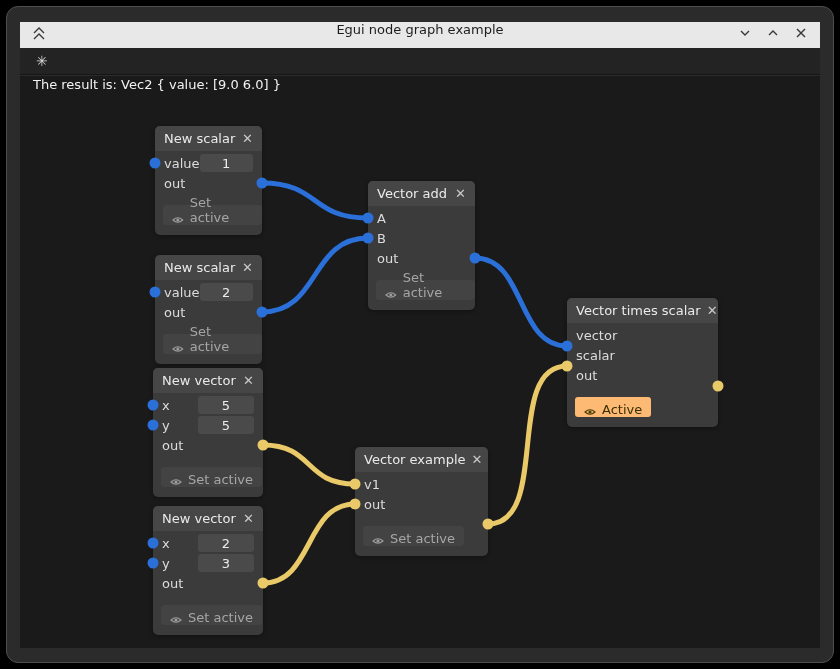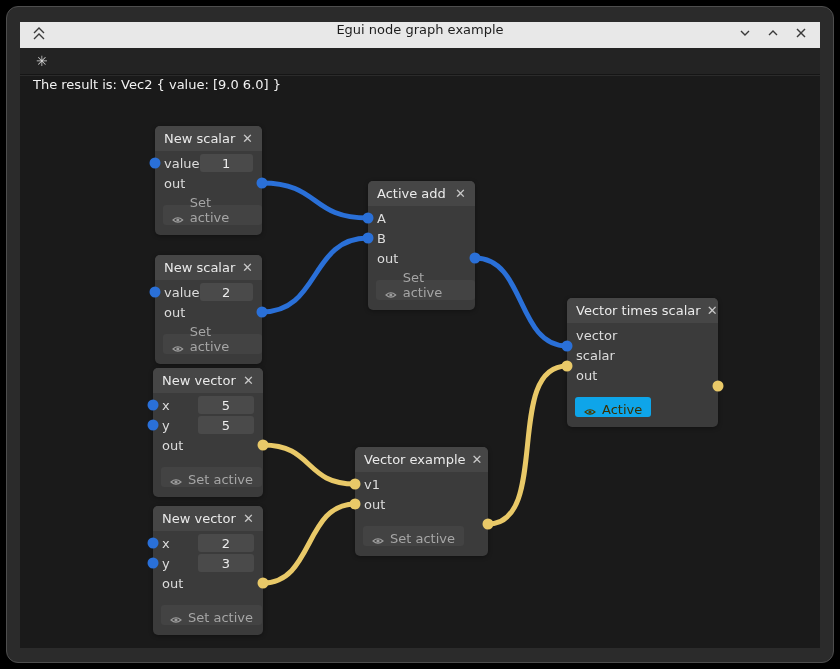--- a/index.html
+++ b/index.html
@@ -57,21 +57,21 @@
   .valuebox{
     margin-left:auto;width:56px;height:18px;background:#4a4a4a;border-radius:3px;
     color:#ececec;display:flex;align-items:center;justify-content:center;
     font-size:13px;cursor:pointer;
   }
   .btn{
     margin:12px 0 0 8px;display:inline-flex;align-items:flex-end;gap:6px;
     background:#434343;border-radius:3px;padding:0 9px;height:20px;
     box-sizing:border-box;font-size:13px;color:#a6a6a6;cursor:pointer;
   }
-  .btn.active{background:#0ea5e9;color:#3b3000;}
+  .btn.active{background:#fdba74;color:#3b3000;}
   #wires-svg{
     position:absolute;left:0;top:0;z-index:5;pointer-events:none;
   }
   #wires-svg circle{pointer-events:auto;}
 </style>
 </head>
 <body>
 
 <div class="frame"></div>
 
@@ -136,21 +136,21 @@
       </div><div class="row">
         <span>out</span>
       </div><div class="btn">
         <svg width="12" height="10" viewBox="0 0 12 10">
           <path d="M1 5 Q6 0.5 11 5 Q6 9.5 1 5 Z" fill="none" stroke="#9d9d9d" stroke-width="1.1"></path>
           <circle cx="6" cy="5" r="1.6" fill="#9d9d9d"></circle>
         </svg>
         <span>Set active</span>
       </div></div>
     <div class="node" style="left: 368px; top: 181px; width: 107px;"><div class="node-header">
-        <span class="node-title">Active add</span>
+        <span class="node-title">Vector add</span>
         <span class="node-close">✕</span>
       </div><div class="row">
         <span>A</span>
       </div><div class="row">
         <span>B</span>
       </div><div class="row">
         <span>out</span>
       </div><div class="btn">
         <svg width="12" height="10" viewBox="0 0 12 10">
           <path d="M1 5 Q6 0.5 11 5 Q6 9.5 1 5 Z" fill="none" stroke="#9d9d9d" stroke-width="1.1"></path>

